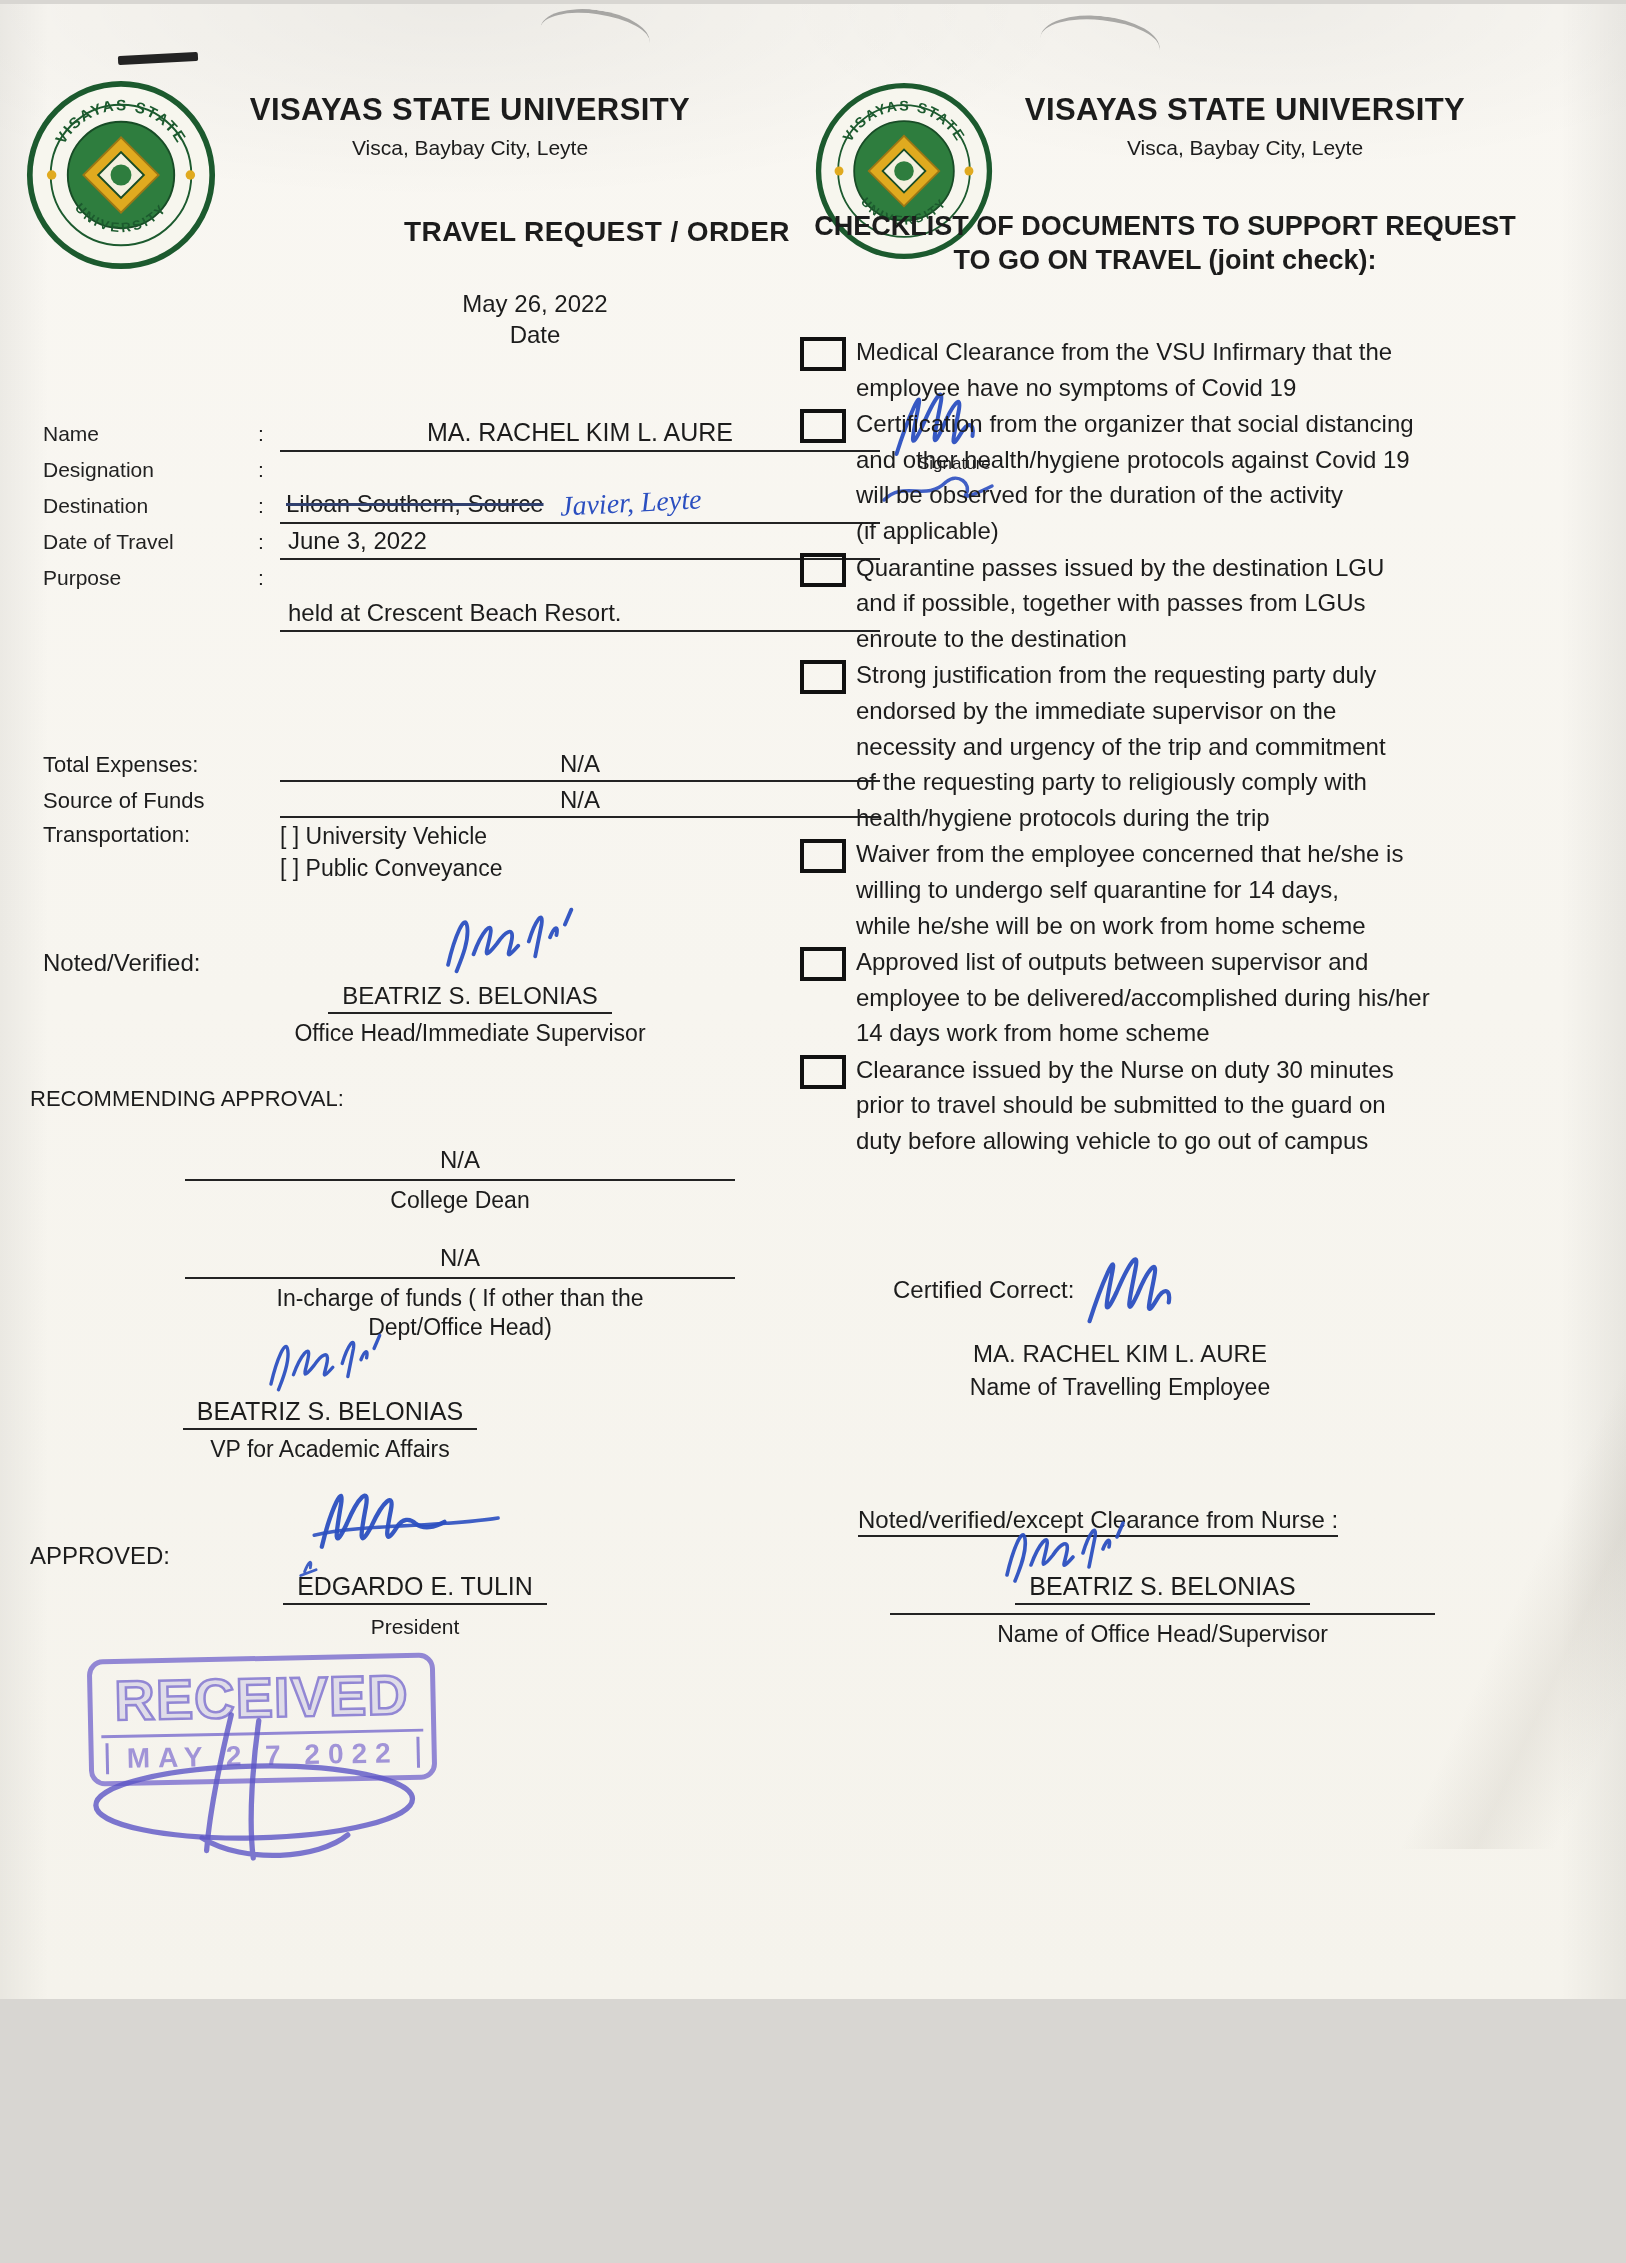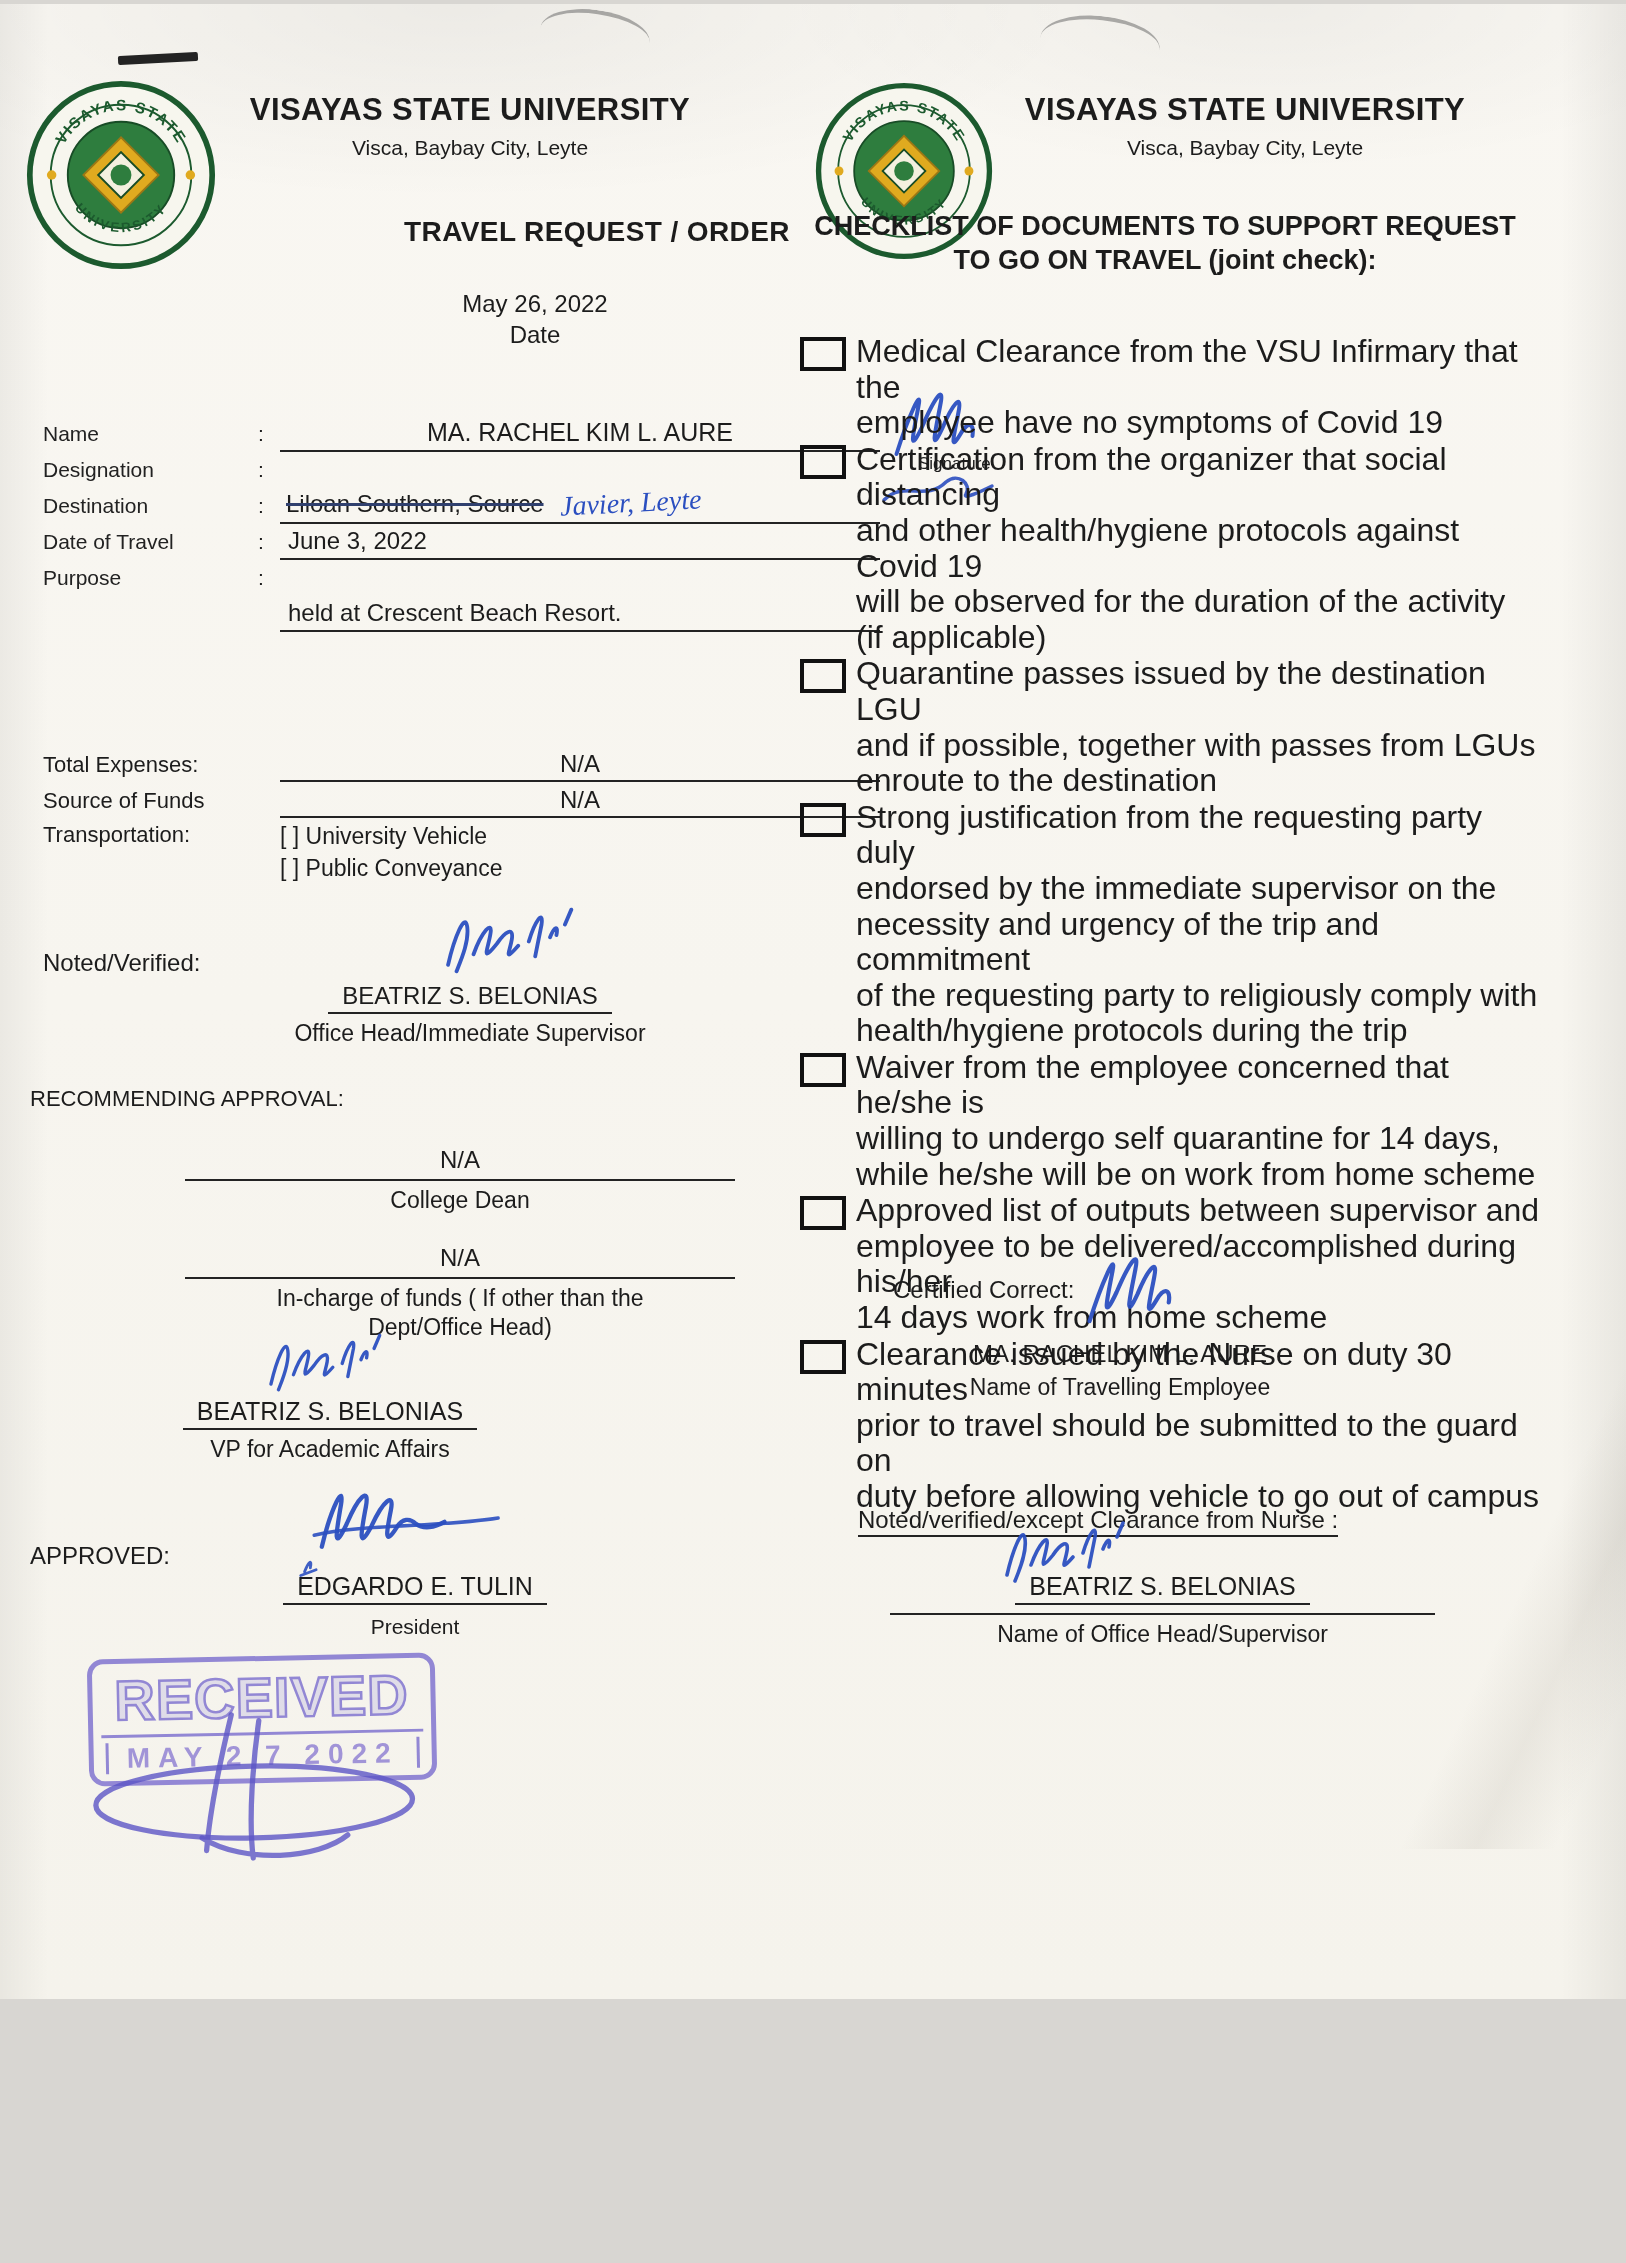--- a/index.html
+++ b/index.html
@@ -33,21 +33,21 @@
   .eval { width:600px; text-align:center; font-size:24px; padding-bottom:2px; border-bottom:2px solid #232323; }
   .tval { font-size:23px; padding-bottom:2px; }
 
   .nline { border-top:2px solid #232323; margin-top:5px; }
   .caption { font-size:23px; margin-top:6px; }
   .small-caption { font-size:21px; margin-top:10px; }
 
   .check-title { font-size:27px; font-weight:bold; line-height:34px; }
   .citem { display:flex; margin-bottom:1px; }
   .cbx { flex:none; width:46px; height:34px; border:4px solid #111; margin-right:10px; margin-top:3px; background:transparent; }
-  .ctext { font-size:32px; line-height:35.6px; white-space:pre-line; }
+  .ctext { font-size:24px; line-height:35.6px; white-space:pre-line; }
 
   .sig { pointer-events:none; }
 
   .stamp { position:absolute; left:88px; top:1652px; width:348px; transform:rotate(-1.2deg); color:#8a7ed2; }
   .stamp-border { border:5px solid #8a7ed2; border-radius:16px; padding:4px 8px 0; opacity:0.92; }
   .stamp-word { font-size:56px; font-weight:bold; letter-spacing:1px; text-align:center;
                 color:rgba(138,126,210,0.22); -webkit-text-stroke:2.5px #8a7ed2; }
   .stamp-date-row { border-top:3px solid #8a7ed2; margin-top:2px; padding:5px 0 6px; text-align:center; }
   .stamp-date { font-size:28px; font-weight:bold; letter-spacing:8px; color:#9a8cd6;
                 border-left:3px solid #8a7ed2; border-right:3px solid #8a7ed2; padding:0 18px; }

